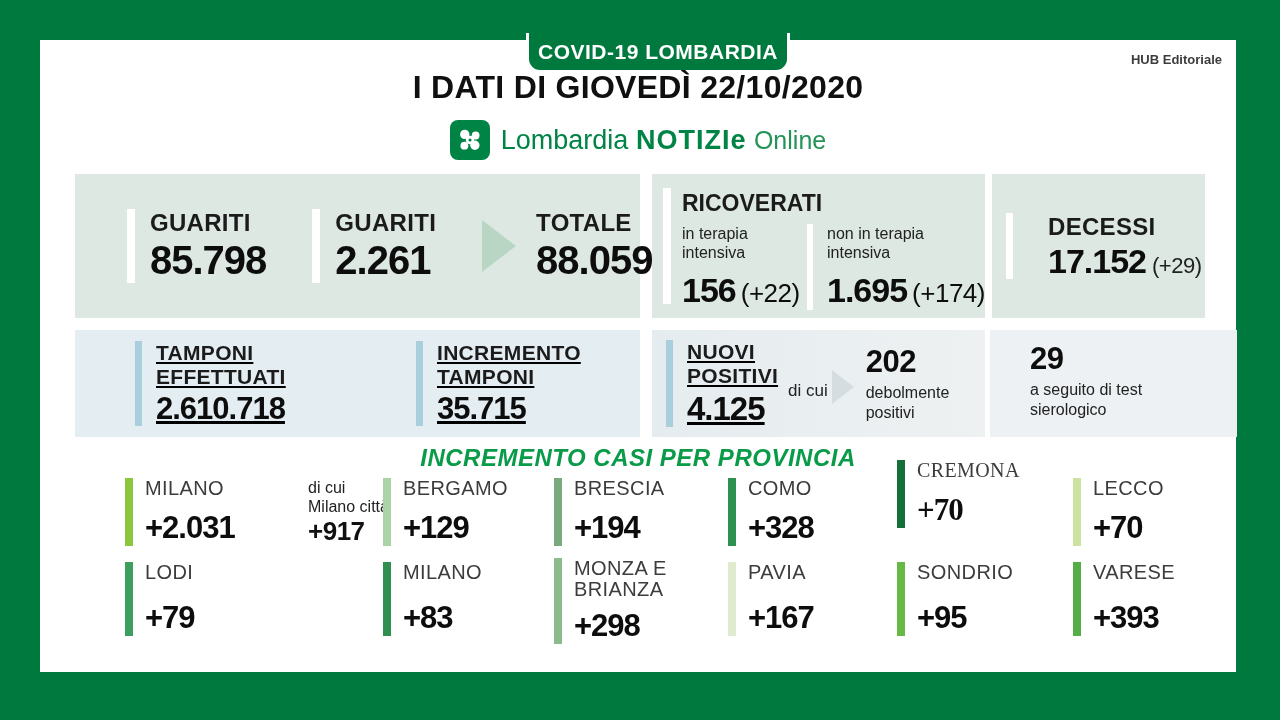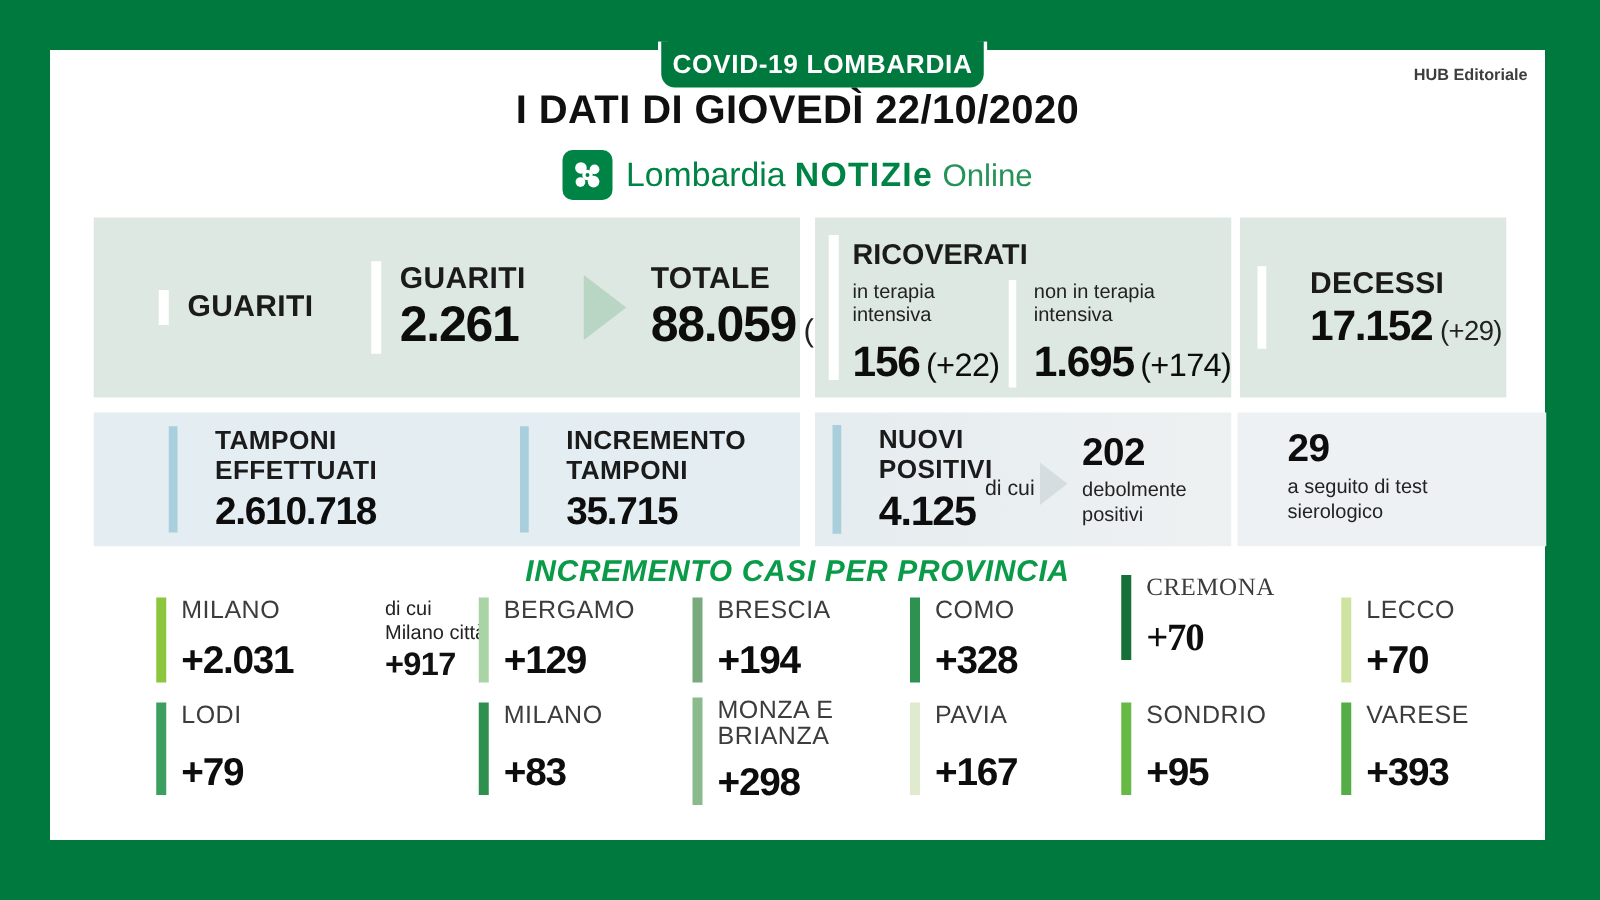--- a/index.html
+++ b/index.html
@@ -51,21 +51,21 @@
   .ric-c1 { width:128px; }
   .ric-c1 .sub { max-width:90px; }
   .ric-c2 { border-left:6px solid #fff; padding-left:14px; }
   .ric-c2 .sub { max-width:120px; }
 
   .box-decessi { left:952px; width:213px; padding-left:14px; }
   .box-decessi .stat { border-left-width:7px;padding-left:35px; }
   .box-decessi .val { font-size:34px; }
   .box-decessi .delta { font-size:22px; }
 
-  .tstat { border-left:7px solid #a9cfdd; padding-left:30px; }
+  .tstat { border-left:7px solid #a9cfdd; padding-left:14px;text-decoration:underline; }
   .tstat .lbl { font-size:21px; line-height:1.12; }
   .tstat .val { font-size:31px; margin-top:4px; }
   .box-tamponi { left:35px; width:565px; padding-left:60px; }
   .box-tamponi .t1 { width:281px; }
   .box-tamponi .t2 .lbl { max-width:160px; }
   .box-tamponi .t1 .lbl { max-width:150px; }
 
   .box-nuovi { left:612px; width:333px; padding-left:14px; }
   .np { width:122px; }
   .np .lbl { max-width:110px; }
@@ -118,20 +118,21 @@
       <div class="logo-text">
         <span class="lr">Lombardia</span>
         <span class="ln">NOTIZIe</span>
         <span class="lo">Online</span>
       </div>
     </div>
 
     <div class="box row1 sage box-guariti">
       <div class="stat">
         <div class="lbl">GUARITI</div>
+        <div class="val">85.798</div>
       </div>
       <div class="stat">
         <div class="lbl">GUARITI</div>
         <div class="val">2.261</div>
       </div>
       <div class="arrow-sage"></div>
       <div>
         <div class="lbl">TOTALE</div>
         <div class="val"><span>88.059</span><span class="delta">(+468)</span></div>
       </div>

